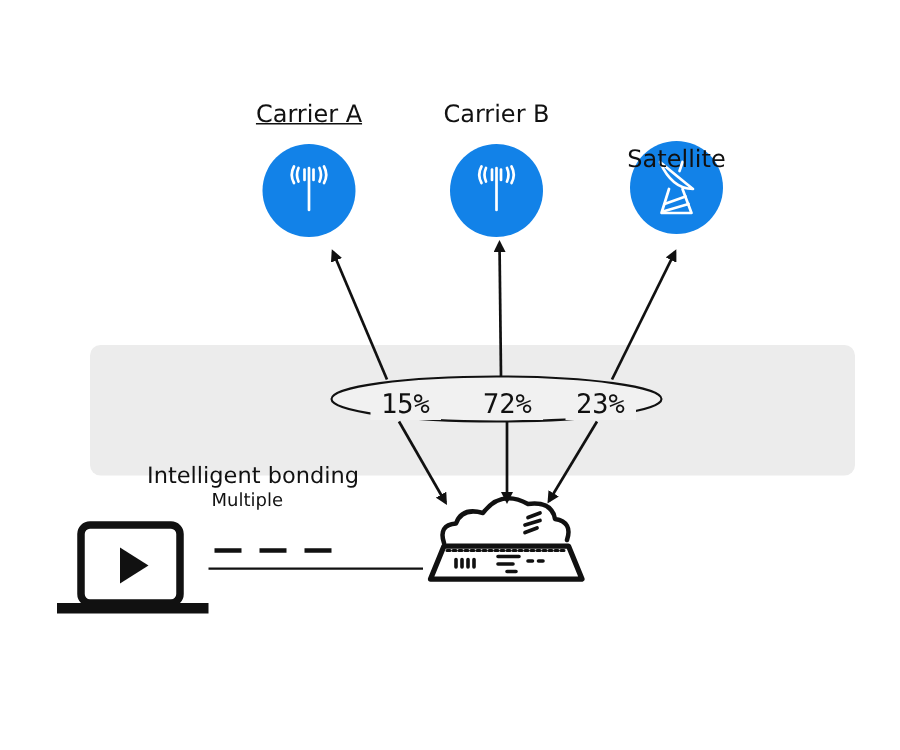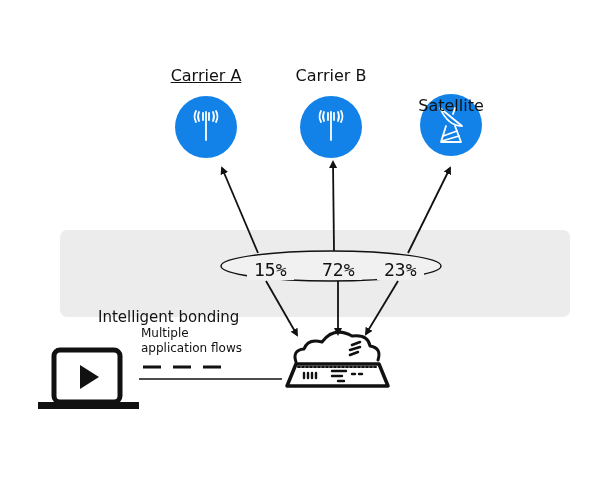--- a/index.html
+++ b/index.html
@@ -92,14 +92,13 @@
 <div class="carrier-label" style="left:391px;margin-top:30px;">Satellite</div>
 
 <div class="pct" style="left:247px;">15%</div>
 <div class="pct" style="left:315px;">72%</div>
 <div class="pct" style="left:377px;">23%</div>
 
 <div class="bond-label">Intelligent bonding</div>
 
 <div class="flows-label">
   <div>Multiple</div>
-  <div>application flows</div>
 </div>
 
 </body></html>

